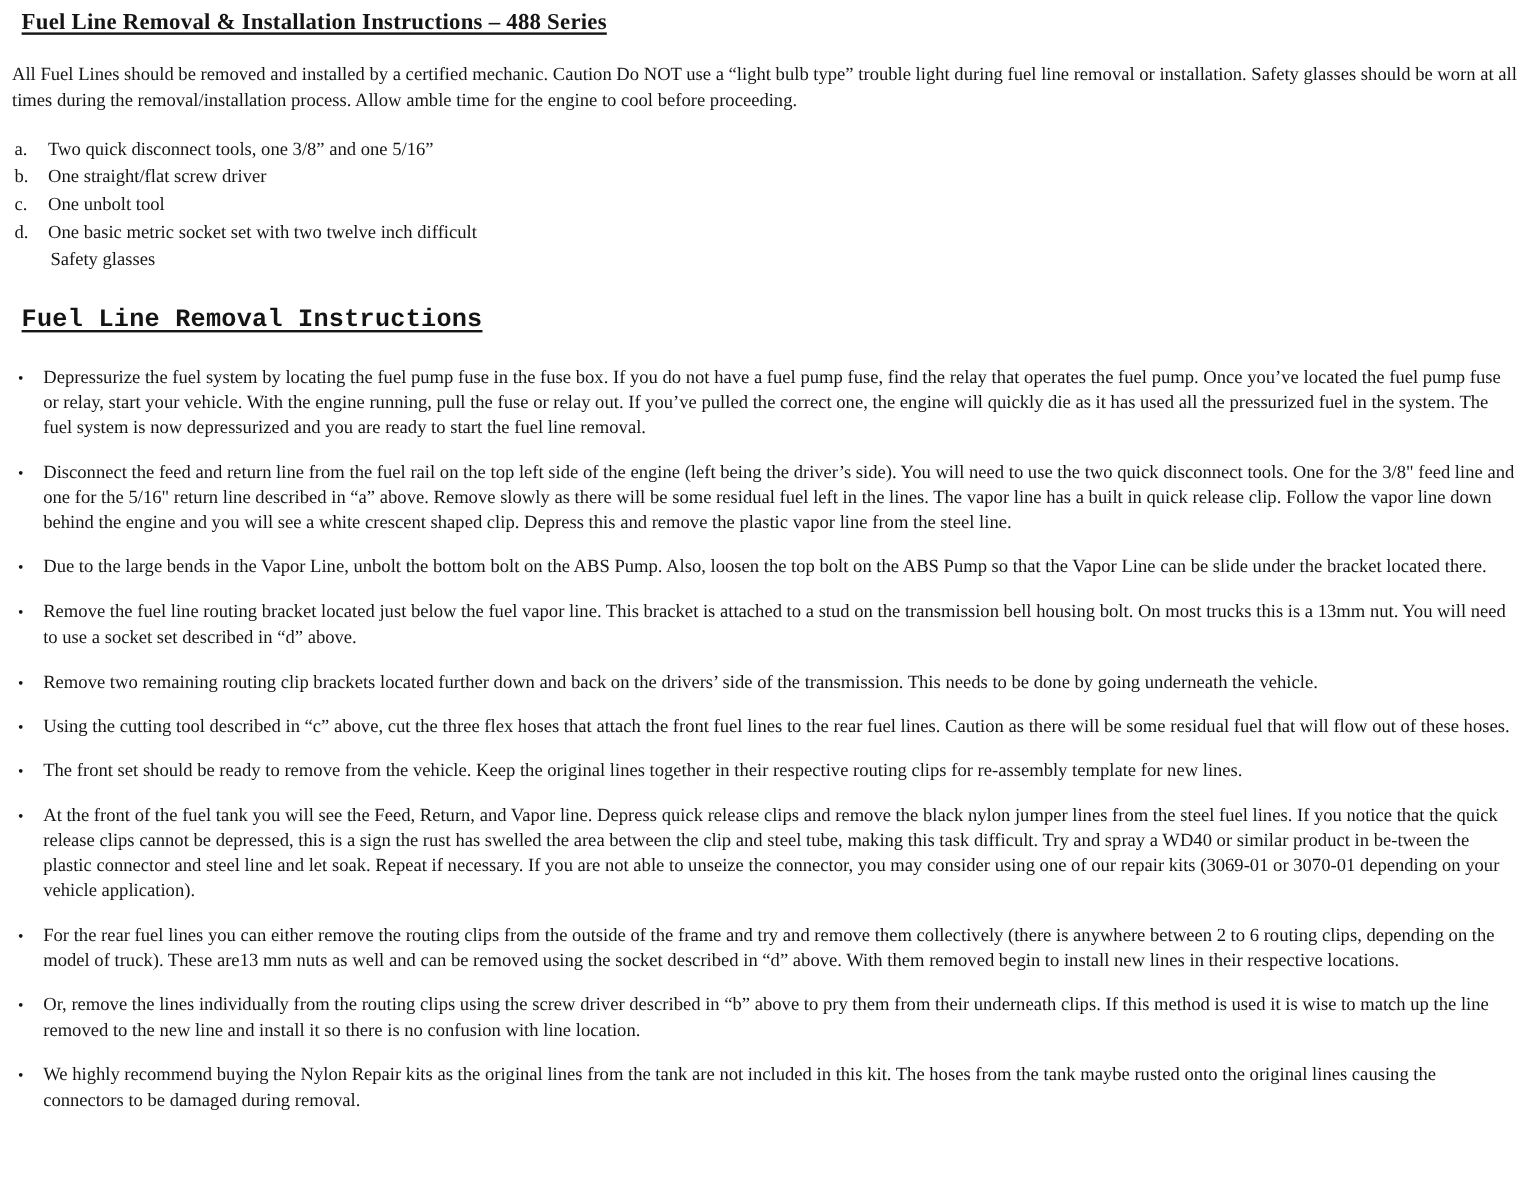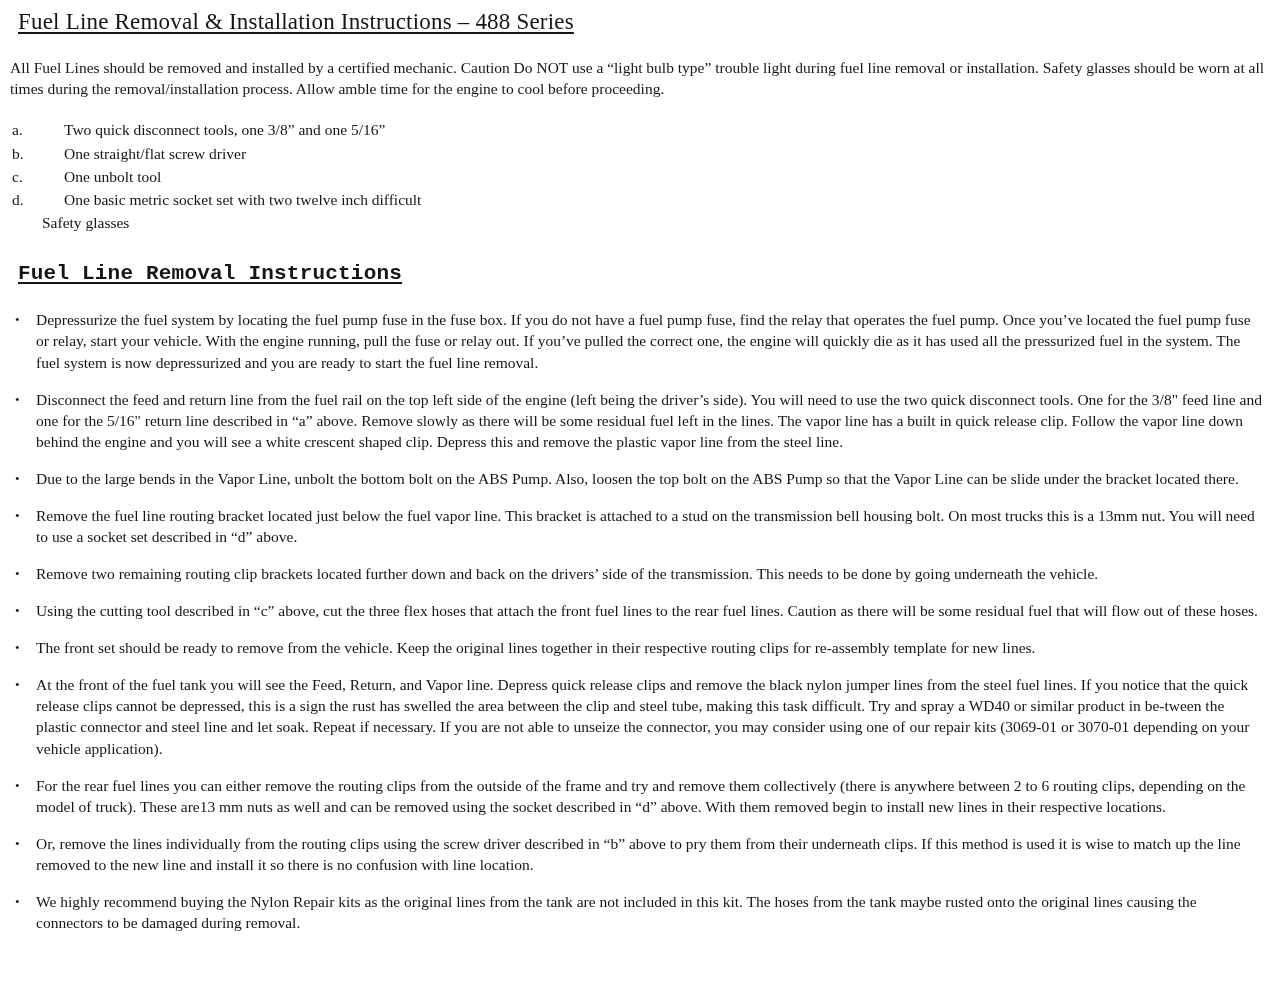--- a/index.html
+++ b/index.html
@@ -13,22 +13,22 @@
   }
   body { width: 1280px; min-height: 989px; }
   .page {
     width: 1280px;
     min-height: 989px;
     padding: 4px 14px 30px 10px;
     font-size: 15.5px;
     line-height: 1.36;
   }
   h1.doc-title {
-    font-size: 23px;
-    font-weight: normal;
+    font-size: 19px;
+    font-weight: bold;
     margin: 2px 0 20px 8px;
     text-decoration: underline;
     text-decoration-thickness: 2px;
     text-underline-offset: 3px;
     letter-spacing: 0.2px;
   }
   h2.section-heading {
     font-size: 21px;
     font-weight: bold;
     margin: 27px 0 21px 8px;
@@ -37,21 +37,21 @@
     text-underline-offset: 3px;
     letter-spacing: 0.2px;
     font-family: Liberation Mono, monospace;
   }
   p.para { margin: 0 0 20px 0; }
   p.tools-intro { margin: 0 0 23px 0; }
 
   .alpha-list { margin: 0 0 0 0; }
   .alpha-item { display: flex; margin-bottom: 2px; }
   .alpha-marker { flex: none; width: 30px; padding-left: 2px; }
-  .alpha-text { flex: 1; margin-left: 24px; }
+  .alpha-text { flex: 1; }
   .alpha-continuation { margin-left: 32px; }
 
   ul.bullet-list { list-style: none; margin: 0; padding: 0; }
   li.bullet-item { display: flex; margin-bottom: 16px; }
   .bullet-marker { flex: none; width: 26px; padding-left: 5px; font-size: 13px; line-height: 21px; }
   .bullet-text { flex: 1; }
 </style>
 </head>
 <body>
 

